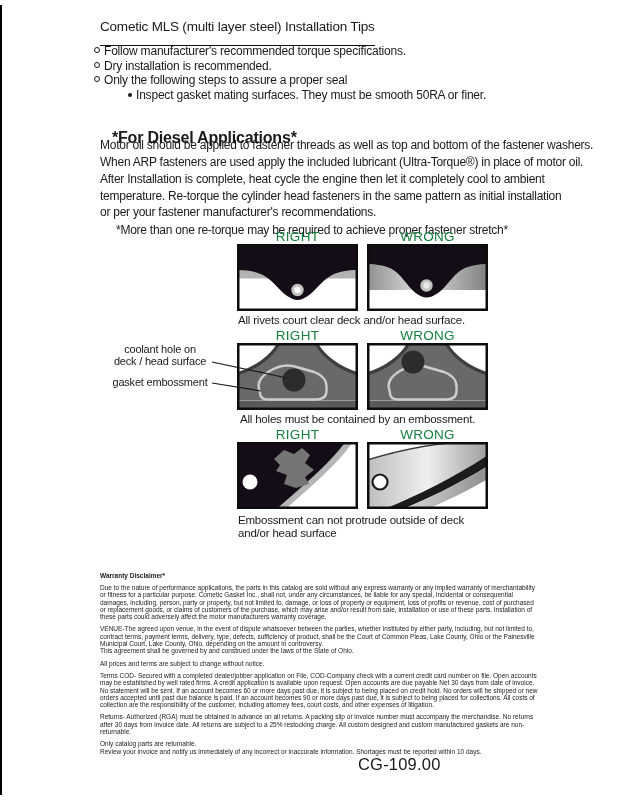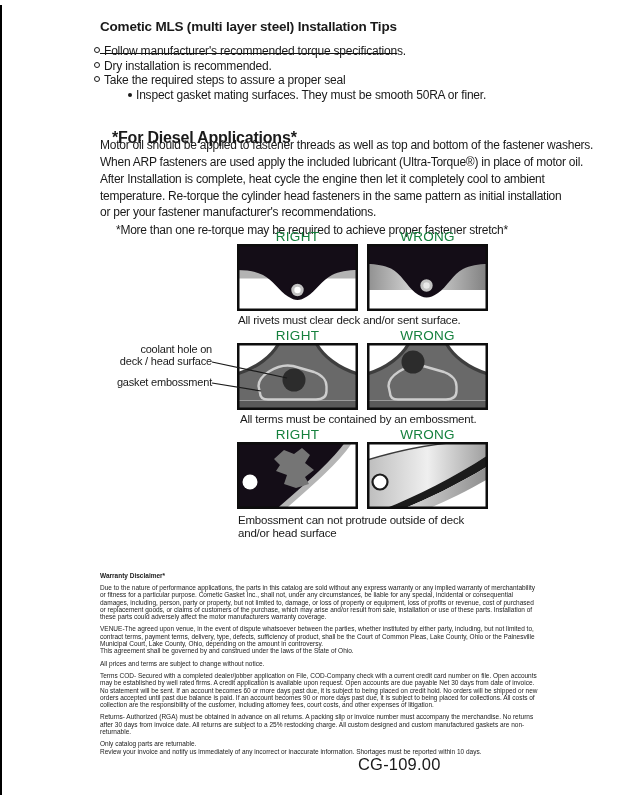--- a/index.html
+++ b/index.html
@@ -3,22 +3,22 @@
 <meta charset="utf-8">
 <style>
   html,body{margin:0;padding:0;}
   body{
     width:618px;height:800px;background:#ffffff;position:relative;
     font-family:"Liberation Sans", sans-serif;color:#1a1a1a;overflow:hidden;
   }
   .abs{position:absolute;}
   .scan-line{left:0;top:5px;width:2px;height:790px;background:#000;}
   .title{
-    left:100px;top:19px;font-size:13.5px;font-weight:bold;letter-spacing:-0.2px;
-    border-bottom:1.5px solid #111;padding-bottom:19px;margin:0;display:inline-block;
+    left:100px;top:19px;font-size:13.5px;font-weight:normal;letter-spacing:-0.2px;
+    border-bottom:1.5px solid #111;padding-bottom:11px;margin:0;display:inline-block;
   }
   .bullet-list{left:94px;top:44px;margin:0;padding:0;list-style:none;font-size:12px;letter-spacing:-0.2px;}
   .bullet-list li{line-height:14.6px;white-space:nowrap;}
   .sub-list{left:128px;top:88px;}
   .b-ring{
     display:inline-block;width:4px;height:4px;border:1px solid #1a1a1a;border-radius:50%;
     margin-right:4px;vertical-align:2px;
   }
   .b-dot{
     display:inline-block;width:4px;height:4px;background:#1a1a1a;border-radius:50%;
@@ -27,40 +27,40 @@
   .section-head{left:100px;top:117px;font-size:16px;font-weight:bold;margin:12px;letter-spacing:-0.2px;}
   .body-para{font-size:12px;line-height:16.5px;letter-spacing:-0.25px;margin:0;white-space:pre-line;}
   .para1{left:100px;top:137px;}
   .para2{left:100px;top:171px;}
   .note{left:100px;top:207px;font-size:12px;letter-spacing:-0.25px;margin:16px;white-space:nowrap;}
   .fig-header{width:121px;text-align:center;font-size:13.5px;letter-spacing:0.3px;color:#15803d;}
   .panel{width:121px;height:67px;z-index:1;}
   .panel svg{display:block;width:121px;height:67px;}
   .fig-caption{font-size:11.5px;letter-spacing:-0.2px;white-space:pre-line;line-height:13px;}
   .fig2-label{
-    left:108px;width:104px;text-align:right;font-size:11px;line-height:11.5px;
+    left:108px;width:104px;text-align:center;font-size:11px;line-height:11.5px;
     letter-spacing:-0.2px;
   }
   .leaders{left:112px;top:342px;width:200px;height:70px;z-index:3;pointer-events:none;}
   .warranty{left:100px;top:572px;width:438px;}
   .warranty h3{font-size:6.5px;margin:0 0 5px 0;}
   .warranty p{font-size:6.5px;line-height:7.3px;margin:0 0 5px 0;white-space:pre-line;}
   .footer-code{left:358px;top:755px;font-size:16.5px;letter-spacing:0.2px;}
 </style>
 </head>
 <body>
 
 <div class="abs scan-line"></div>
 
 <h1 class="abs title">Cometic MLS (multi layer steel) Installation Tips</h1>
 
 <ul class="abs bullet-list">
   <li><span class="b-ring"></span><span>Follow manufacturer's recommended torque specifications.</span></li>
   <li><span class="b-ring"></span><span>Dry installation is recommended.</span></li>
-  <li><span class="b-ring"></span><span>Take the required steps to assure a proper seal</span></li>
+  <li><span class="b-ring"></span><span>Only the following steps to assure a proper seal</span></li>
 </ul>
 
 <ul class="abs bullet-list sub-list">
   <li><span class="b-dot"></span><span>Inspect gasket mating surfaces.  They must be smooth 50RA or finer.</span></li>
 </ul>
 
 <h2 class="abs section-head">*For Diesel Applications*</h2>
 <p class="abs body-para para1">Motor oil should be applied to fastener threads as well as top and bottom of the fastener washers.
 When ARP fasteners are used apply the included lubricant (Ultra-Torque®) in place of motor oil.</p>
 <p class="abs body-para para2">After Installation is complete, heat cycle the engine then let it completely cool to ambient
@@ -93,21 +93,21 @@
     </defs>
     <rect width="121" height="67" fill="#ffffff"></rect>
     <rect x="0" y="20" width="121" height="26" fill="url(#deckG)"></rect>
     <path d="M0,0 H121 V20 C111,20 103,21.5 96,25 C86,30 80,43 71,49 C66.5,52 63,53.5 59.5,53.5 C56,53.5 52.5,52 48,48.5 C40,42 34,29.5 24,24.5 C17,21.5 10,20 0,20 Z" fill="#140d17"></path>
     <circle cx="59.5" cy="41.5" r="7" fill="#c2c2c2" stroke="#140d17" stroke-width="1.6"></circle>
     <circle cx="59.5" cy="41.5" r="3.2" fill="#e8e8e8"></circle>
     <rect x="1.25" y="1.25" width="118.5" height="64.5" fill="none" stroke="#0d0d0d" stroke-width="2.5"></rect>
   </svg>
 </div>
 
-<div class="abs fig-caption" style="left:238px;top:314px;">All rivets must clear deck and/or sent surface.</div>
+<div class="abs fig-caption" style="left:238px;top:314px;">All rivets court clear deck and/or head surface.</div>
 
 <div class="abs fig-header" style="left:237px;top:328px;">RIGHT</div>
 <div class="abs fig-header" style="left:367px;top:328px;">WRONG</div>
 
 <div class="abs fig2-label" style="top:344px;">
   <div>coolant hole on</div>
   <div>deck / head surface</div>
 </div>
 <div class="abs fig2-label" style="top:377px;">gasket embossment</div>
 
@@ -139,21 +139,21 @@
     <path d="M0,0 L42,0 C35,13 20,25 0,31 Z" fill="#ffffff"></path>
     <path d="M79,0 L121,0 L121,31 C101,25 86,13 79,0 Z" fill="#ffffff"></path>
     <path d="M42,0 C35,13 20,25 0,31" stroke="#3e3e3e" stroke-width="3.2" fill="none"></path>
     <path d="M79,0 C86,13 101,25 121,31" stroke="#3e3e3e" stroke-width="3.2" fill="none"></path>
     <path d="M23,50 L21.5,43 C21.5,38.5 25,33 32,28.5 C40,23.5 49,21.5 56,23 L77,29 C85,32 89.5,37.5 89.5,43.5 L89.5,48 C89.5,53.5 85.5,56.5 79,56.5 L31,56.5 C25.5,56.5 23,54.5 23,50 Z" fill="none" stroke="#cdcdcd" stroke-width="2.4" stroke-linejoin="round"></path>
     <circle cx="46" cy="19" r="11.5" fill="#2c2c2c"></circle>
     <rect x="1.25" y="1.25" width="118.5" height="64.5" fill="none" stroke="#0d0d0d" stroke-width="2.5"></rect>
   </svg>
 </div>
 
-<div class="abs fig-caption" style="left:240px;top:413px;">All terms must be contained by an embossment.</div>
+<div class="abs fig-caption" style="left:240px;top:413px;">All holes must be contained by an embossment.</div>
 
 <div class="abs fig-header" style="left:237px;top:427px;">RIGHT</div>
 <div class="abs fig-header" style="left:367px;top:427px;">WRONG</div>
 
 <div class="abs panel" style="left:237px;top:442px;">
   <svg viewBox="0 0 121 67">
     <rect width="121" height="67" fill="#140d17"></rect>
     <path d="M112,0 L121,0 L121,67 L44,67 C74,41 99,19 112,0 Z" fill="#ffffff"></path>
     <path d="M44,67 C74,41 99,19 112,0" stroke="#b5b5b5" stroke-width="6" fill="none"></path>
     <path d="M37,17 L47,8 L57,12 L65,6 L73,13 L68,21 L77,28 L68,35 L72,42 L59,46 L47,42 L50,33 L39,29 L43,23 Z" fill="#757575"></path>

